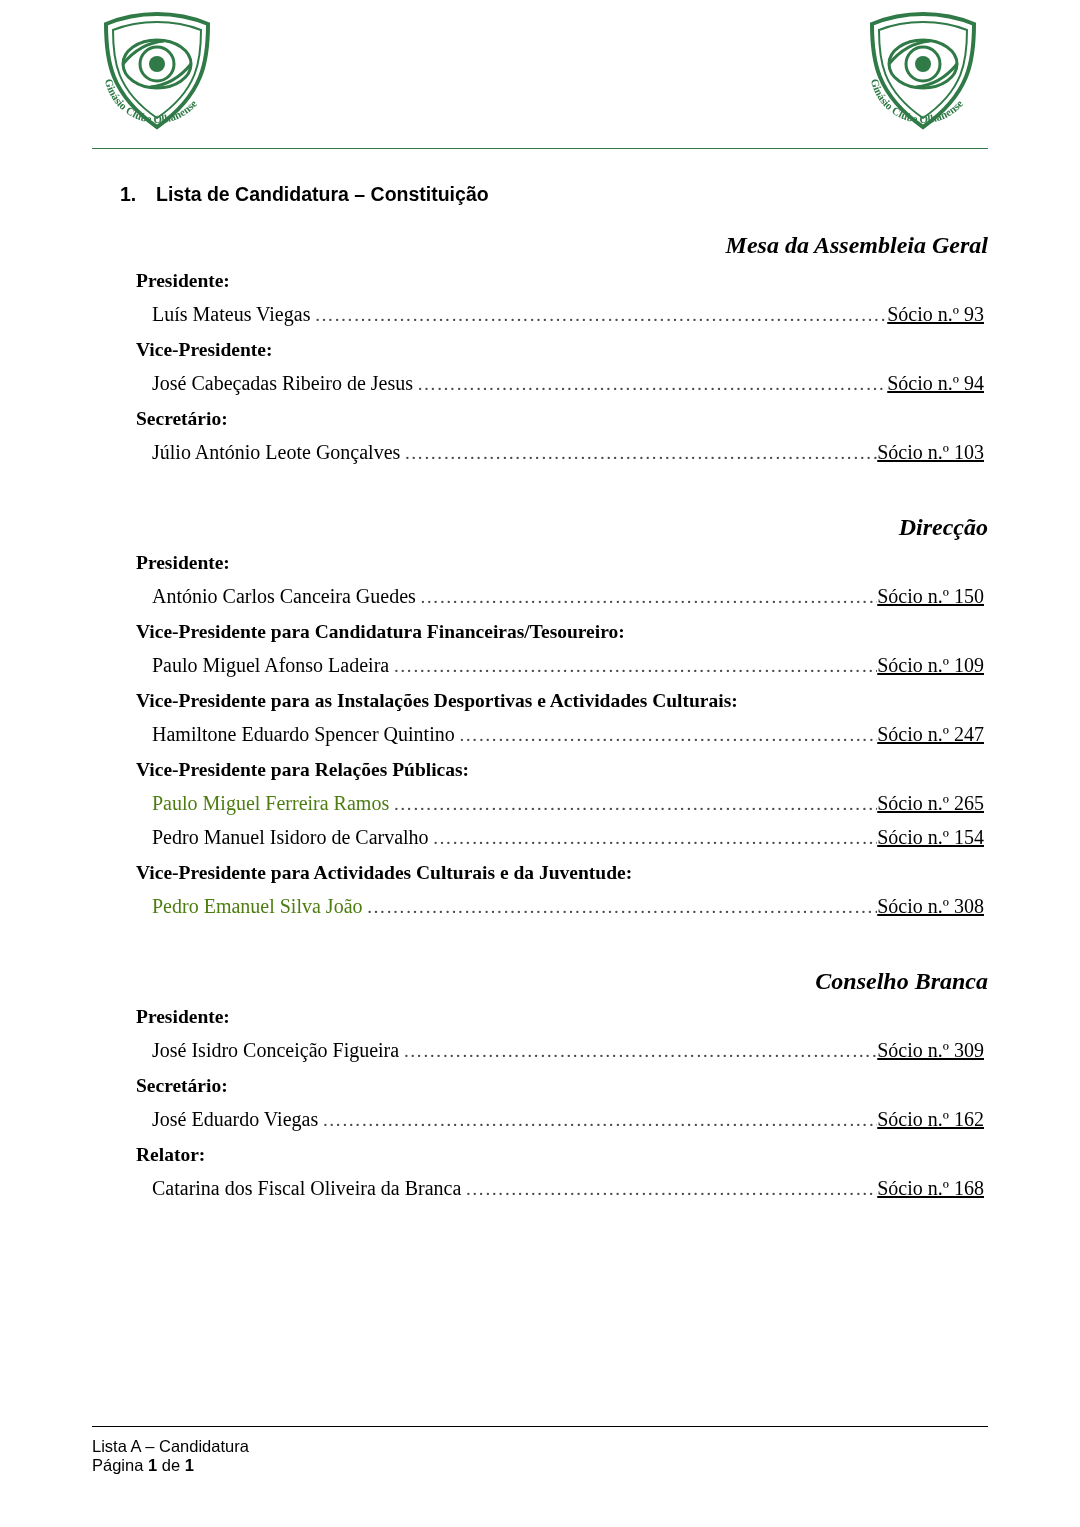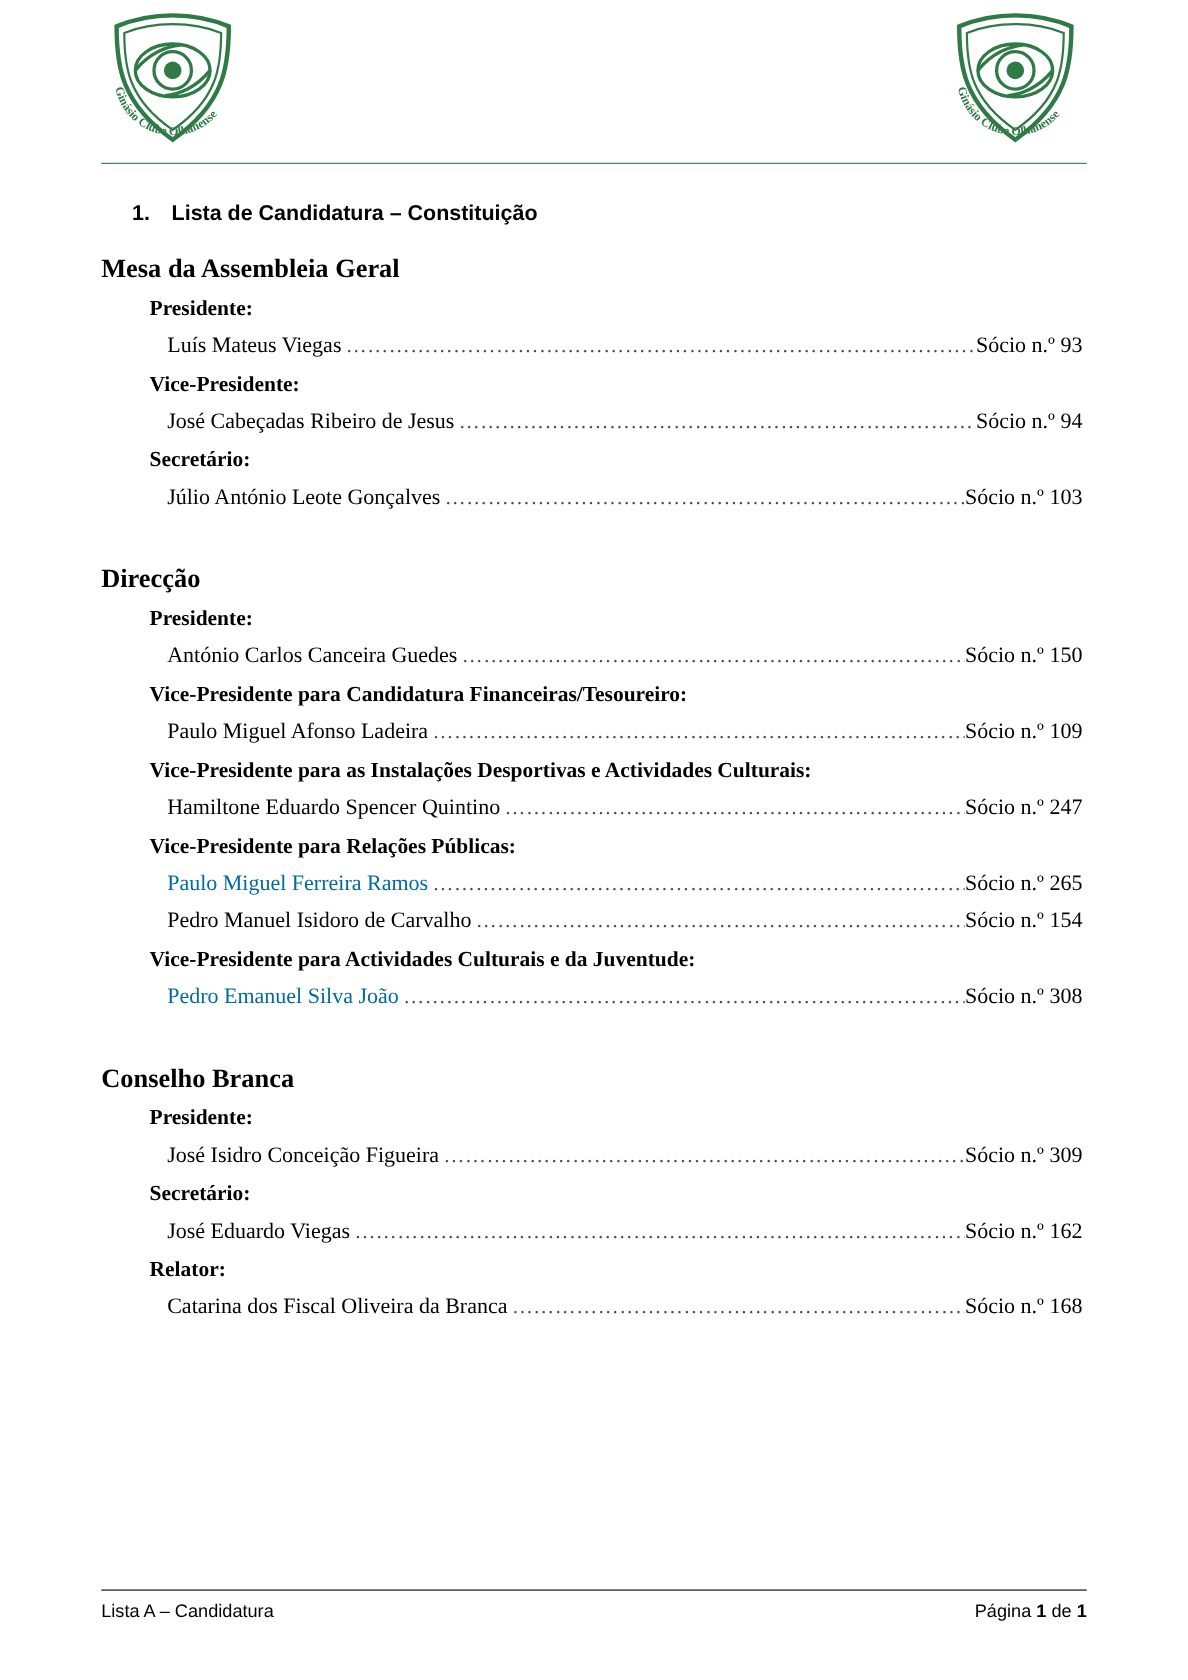--- a/index.html
+++ b/index.html
@@ -59,22 +59,23 @@
     text-align: center;
     font-weight: bold;
     font-size: 27px;
     line-height: 1.18;
     margin-top: 28px;
     letter-spacing: 0.2px;
   }
   .doc-title .line2 { display: block; }
 
   .group-heading {
-    text-align: left;
-    font-weight: bold;
+    text-align: right;
+    font-weight: bold;
+    font-style: italic;
     font-size: 24px;
     margin-top: 26px;
     margin-bottom: 6px;
   }
   .group-heading.tight { margin-top: 22px; }
 
   .role {
     font-weight: bold;
     font-size: 19.5px;
     margin-left: 44px;
@@ -102,37 +103,39 @@
     color: #4a4a4a;
     font-size: 19px;
     letter-spacing: 0.5px;
     padding: 0 4px;
     min-width: 10px;
   }
   .socio {
     white-space: nowrap;
     flex: none;
     text-align: right;
-  }
-  .person-row.faded .person-name { color: #0369a1; }
+    text-decoration: underline;
+  }
+  .person-row.faded .person-name { color: #4d7c0f; }
 
   .spacer-lg { height: 26px; }
 
   
   .footer {
     position: absolute;
     left: 92px;
     right: 92px;
     bottom: 52px;
     border-top: 1.5px solid #000000;
     padding-top: 10px;
     display: flex;
     justify-content: space-between;
     font-family: "Liberation Sans", sans-serif;
     font-size: 16.5px;
+    flex-direction: column;
   }
   .footer .right b { font-weight: bold; }
 </style>
 </head>
 <body>
 
 <div class="header">
 
   <div class="crest left">
     <svg viewBox="0 0 130 125" xmlns="http://www.w3.org/2000/svg" aria-hidden="true">

